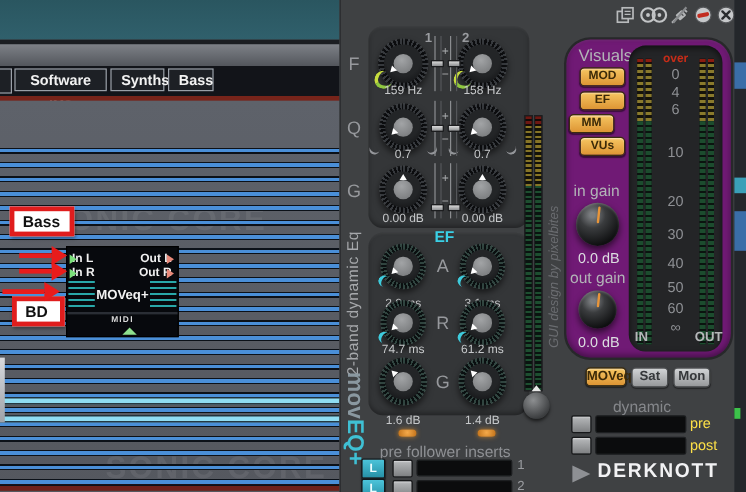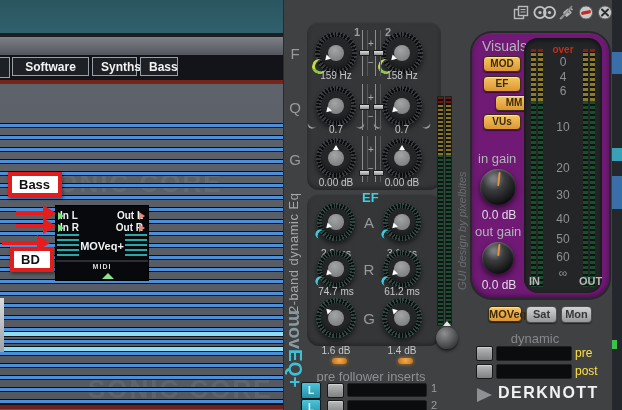--- a/index.html
+++ b/index.html
@@ -366,21 +366,21 @@
     <svg class="wicon" style="left:313px;" width="16" height="15" viewBox="0 0 16 15">
       <circle cx="8" cy="7.5" r="6.6" fill="#c6c8ca" stroke="#55575a" stroke-width="1"></circle>
       <path d="M5 4.5 L11 10.5 M11 4.5 L5 10.5" stroke="#2a2c2e" stroke-width="2" stroke-linecap="round"></path>
     </svg>
   </div>
 
   <div class="vpanel">
     <div class="vtitle">Visuals</div>
     <div class="obtn" style="left:11px;top:23px;">MOD</div>
     <div class="obtn" style="left:11px;top:43px;">EF</div>
-    <div class="obtn" style="left:23px;top:62px;">MM</div>
+    <div class="obtn" style="left:2px;top:62px;">MM</div>
     <div class="obtn" style="left:11px;top:81px;">VUs</div>
 
     <div class="gainlbl" style="left:6px;top:118px;">in gain</div>
     <div class="gknob" style="left:8px;top:136px;width:36px;height:36px;">
         <i class="line"></i>
       </div>
     <div class="gainval" style="left:1px;top:175px;">0.0 dB</div>
 
     <div class="gainlbl" style="left:3px;top:191px;">out gain</div>
     <div class="gknob" style="left:10px;top:209px;width:32px;height:32px;">

